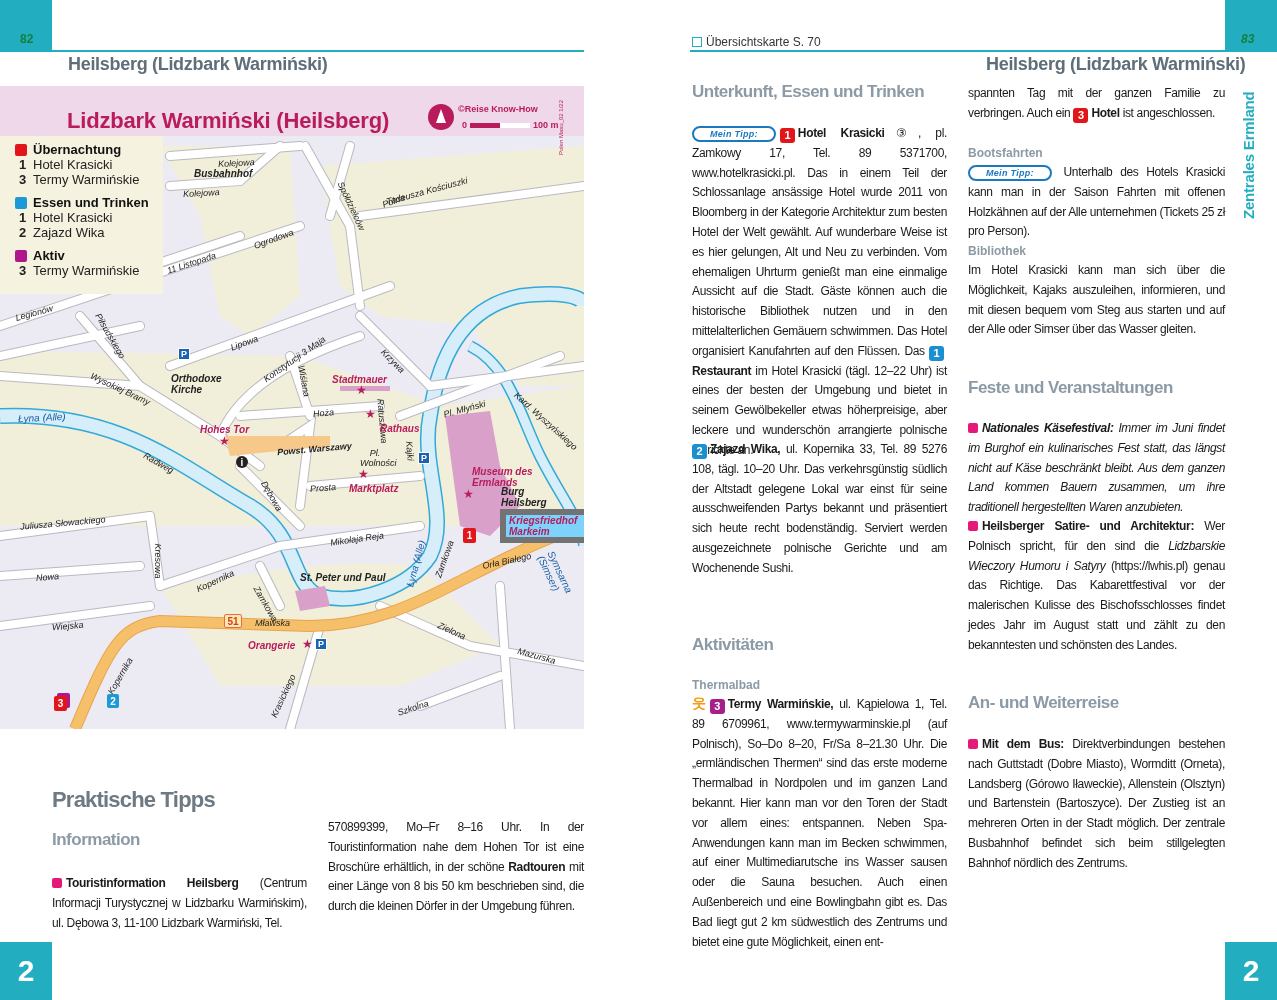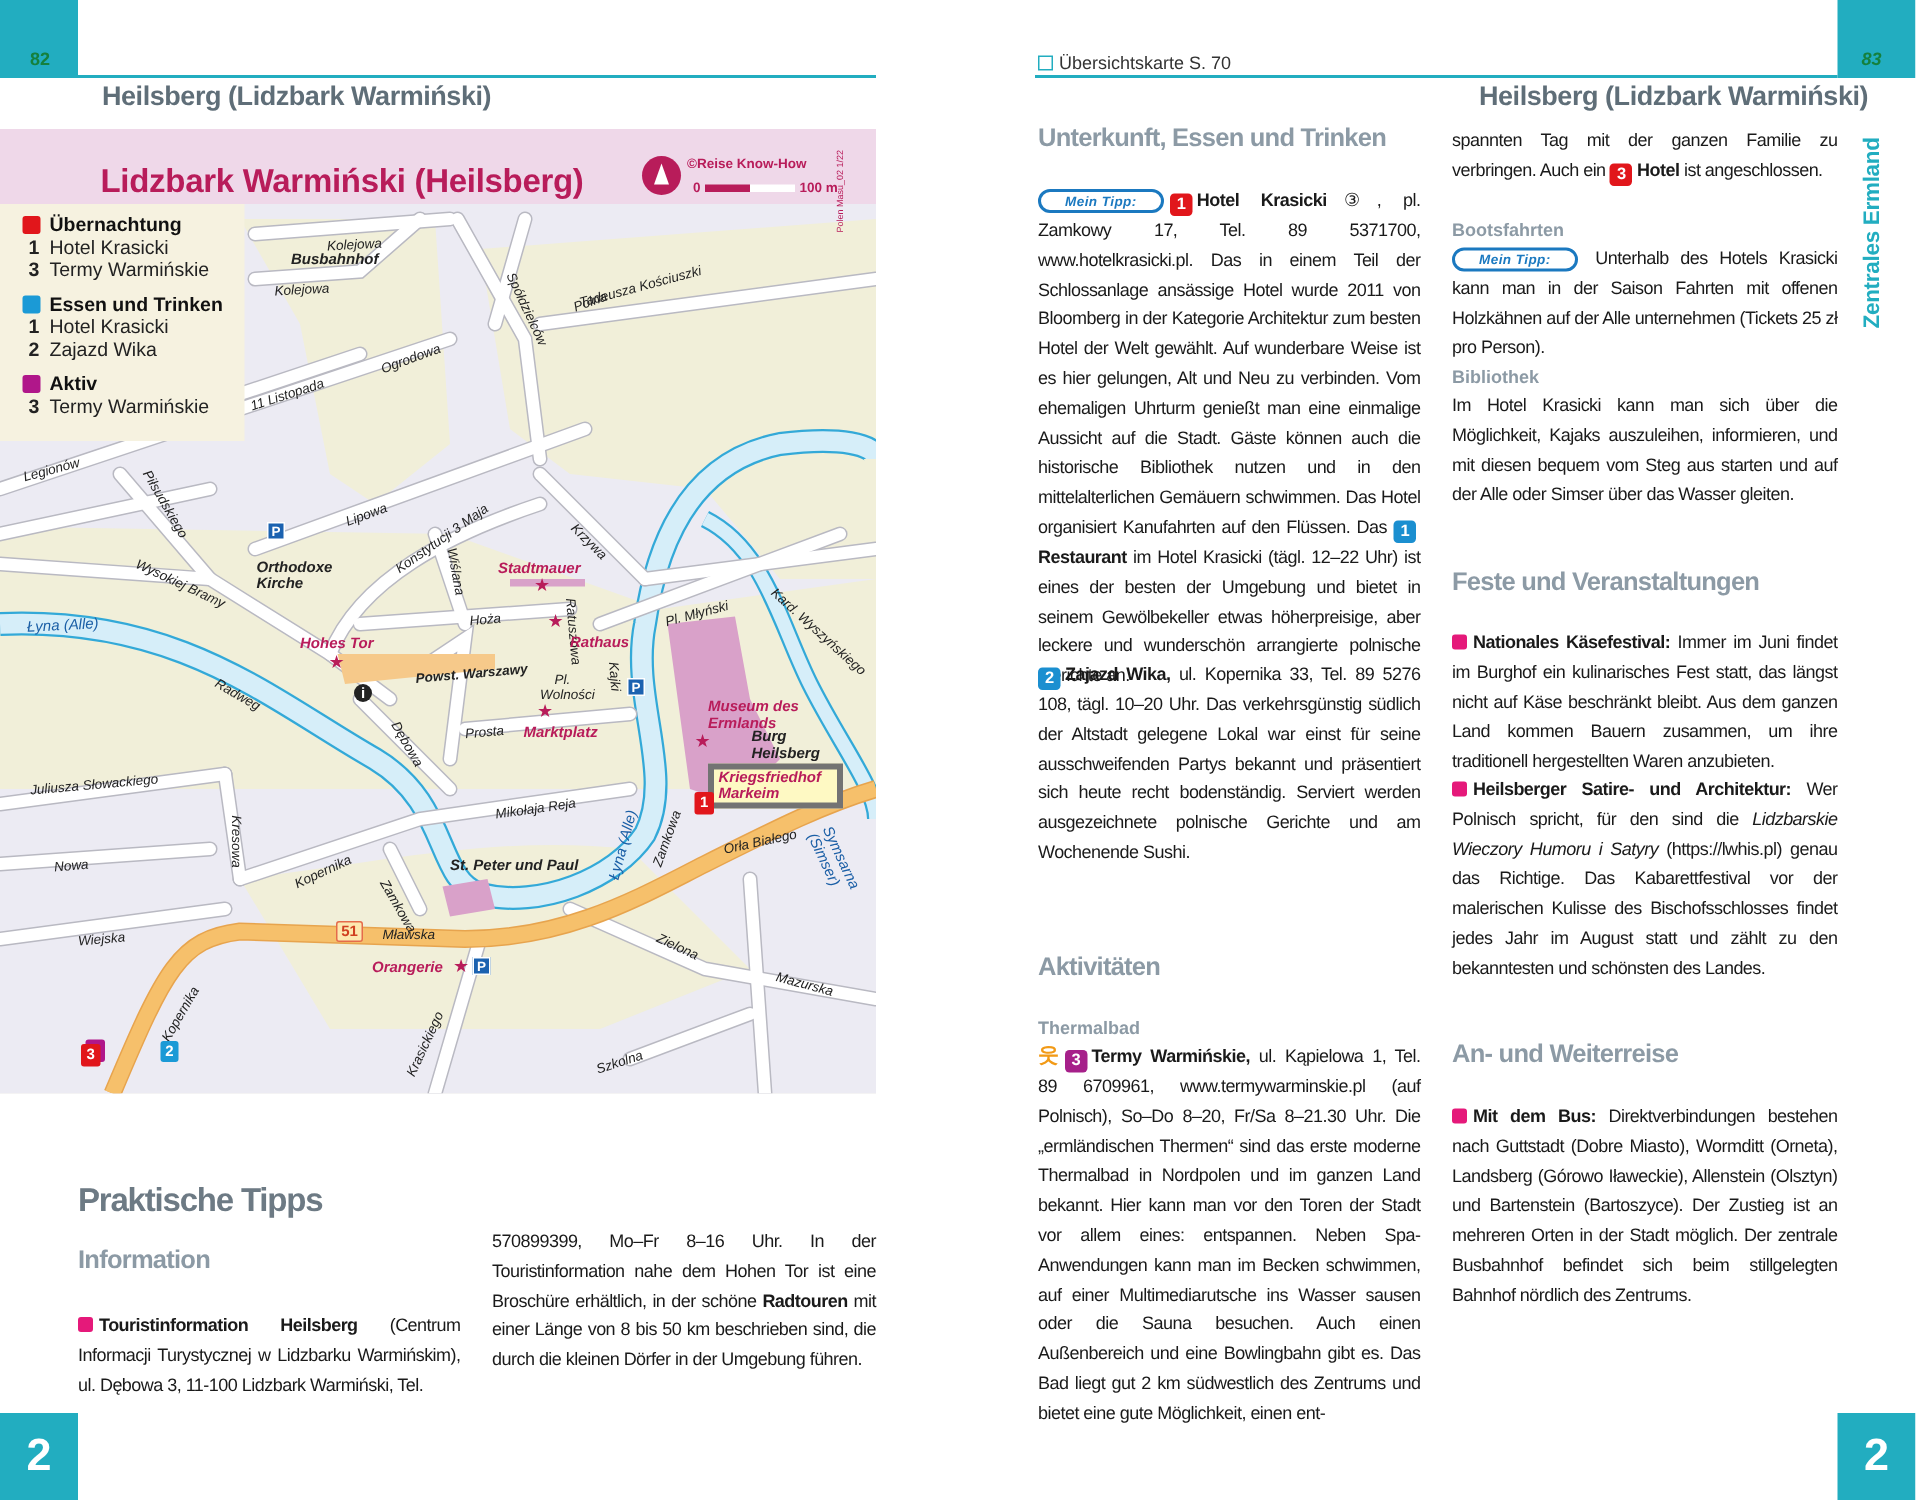--- a/index.html
+++ b/index.html
@@ -249,21 +249,21 @@
   <div class="star" style="left:356px;top:298px">★</div>
   <div class="lbl-poi" style="left:200px;top:338px">Hohes Tor</div>
   <div class="star" style="left:219px;top:349px">★</div>
   <div class="lbl-poi" style="left:380px;top:337px">Rathaus</div>
   <div class="star" style="left:365px;top:322px">★</div>
   <div class="lbl-poi" style="left:472px;top:380px;width:70px;white-space:normal;line-height:11px">Museum des Ermlands</div>
   <div class="star" style="left:463px;top:402px">★</div>
   <div class="lbl-b" style="left:501px;top:400px;width:50px;white-space:normal;line-height:11px">Burg Heilsberg</div>
   <div class="lbl-poi" style="left:349px;top:397px">Marktplatz</div>
   <div class="star" style="left:358px;top:382px">★</div>
-  <div class="lbl-poi" style="left:472px;top:423px;width:90px;white-space:normal;line-height:11px;background:#fef9c3;border:4px solid #737373;padding:0 3px">Kriegsfriedhof Markeim</div>
+  <div class="lbl-poi" style="left:500px;top:423px;width:90px;white-space:normal;line-height:11px;background:#7dd3fc;border:6px solid #737373;padding:0 3px">Kriegsfriedhof Markeim</div>
   <div class="lbl-b" style="left:300px;top:486px">St. Peter und Paul</div>
   <div class="lbl-poi" style="left:248px;top:554px">Orangerie</div>
   <div class="star" style="left:302px;top:552px">★</div>
 
   <div class="marker" style="left:224px;top:528px;width:18px;height:14px;background:#fde8b0;border:1px solid #e56b4b;color:#d04020">51</div>
   <div class="pmark" style="left:178px;top:262px">P</div>
   <div class="pmark" style="left:418px;top:366px">P</div>
   <div class="pmark" style="left:315px;top:552px">P</div>
   <div class="marker" style="left:236px;top:370px;width:12px;height:12px;border-radius:50%;background:#222">i</div>
 
@@ -300,21 +300,21 @@
   <span>spannten Tag mit der ganzen Familie zu verbringen. Auch ein </span><span class="num-red">3</span><b>Hotel</b><span> ist angeschlossen.</span>
 </div>
 <div class="h3" style="left:968px;top:146px;">Bootsfahrten</div>
 <div class="para" style="left:968px;top:163px;width:257px;">
   <span class="mein-tipp">Mein Tipp:</span><span> Unterhalb des Hotels Krasicki kann man in der Saison Fahrten mit offenen Holzkähnen auf der Alle unternehmen (Tickets 25 zł pro Person).</span>
 </div>
 <div class="h3" style="left:968px;top:244px;">Bibliothek</div>
 <div class="para" style="left:968px;top:261px;width:257px;">Im Hotel Krasicki kann man sich über die Möglichkeit, Kajaks auszuleihen, informieren, und mit diesen bequem vom Steg aus starten und auf der Alle oder Simser über das Wasser gleiten.</div>
 
 <div class="h2" style="left:968px;top:378px;">Feste und Veranstaltungen</div>
-<div class="para" style="left:968px;top:419px;width:257px;">
+<div class="para" style="left:968px;top:419px;width:257px;font-style:italic;">
   <span class="bullet"></span><b>Nationales Käsefestival:</b><span> Immer im Juni findet im Burghof ein kulinarisches Fest statt, das längst nicht auf Käse beschränkt bleibt. Aus dem ganzen Land kommen Bauern zusammen, um ihre traditionell hergestellten Waren anzubieten.</span>
 </div>
 <div class="para" style="left:968px;top:517px;width:257px;">
   <span class="bullet"></span><b>Heilsberger Satire- und Architektur:</b><span> Wer Polnisch spricht, für den sind die </span><i>Lidzbarskie Wieczory Humoru i Satyry</i><span> (https://lwhis.pl) genau das Richtige. Das Kabarettfestival vor der malerischen Kulisse des Bischofsschlosses findet jedes Jahr im August statt und zählt zu den bekanntesten und schönsten des Landes.</span>
 </div>
 
 <div class="h2" style="left:968px;top:693px;">An- und Weiterreise</div>
 <div class="para" style="left:968px;top:735px;width:257px;">
   <span class="bullet"></span><b>Mit dem Bus:</b><span> Direktverbindungen bestehen nach Guttstadt (Dobre Miasto), Wormditt (Orneta), Landsberg (Górowo Iławeckie), Allenstein (Olsztyn) und Bartenstein (Bartoszyce). Der Zustieg ist an mehreren Orten in der Stadt möglich. Der zentrale Busbahnhof befindet sich beim stillgelegten Bahnhof nördlich des Zentrums.</span>
 </div>

